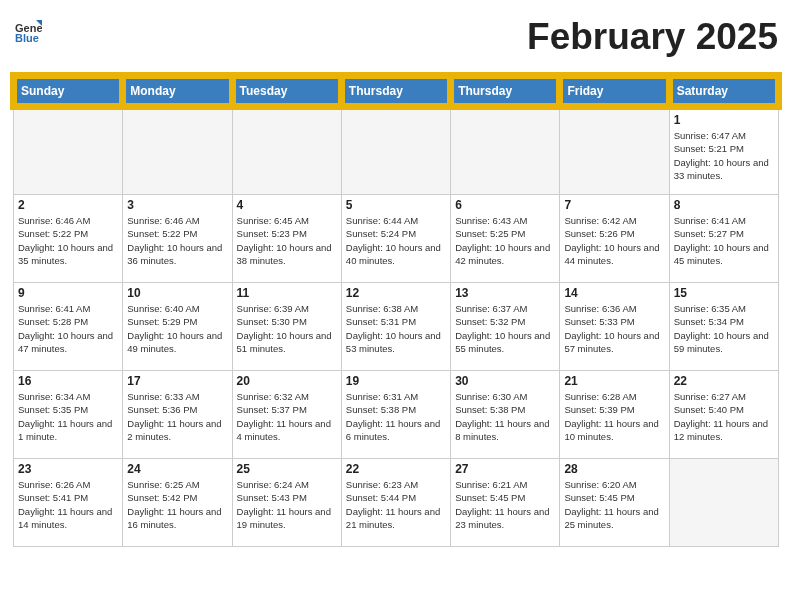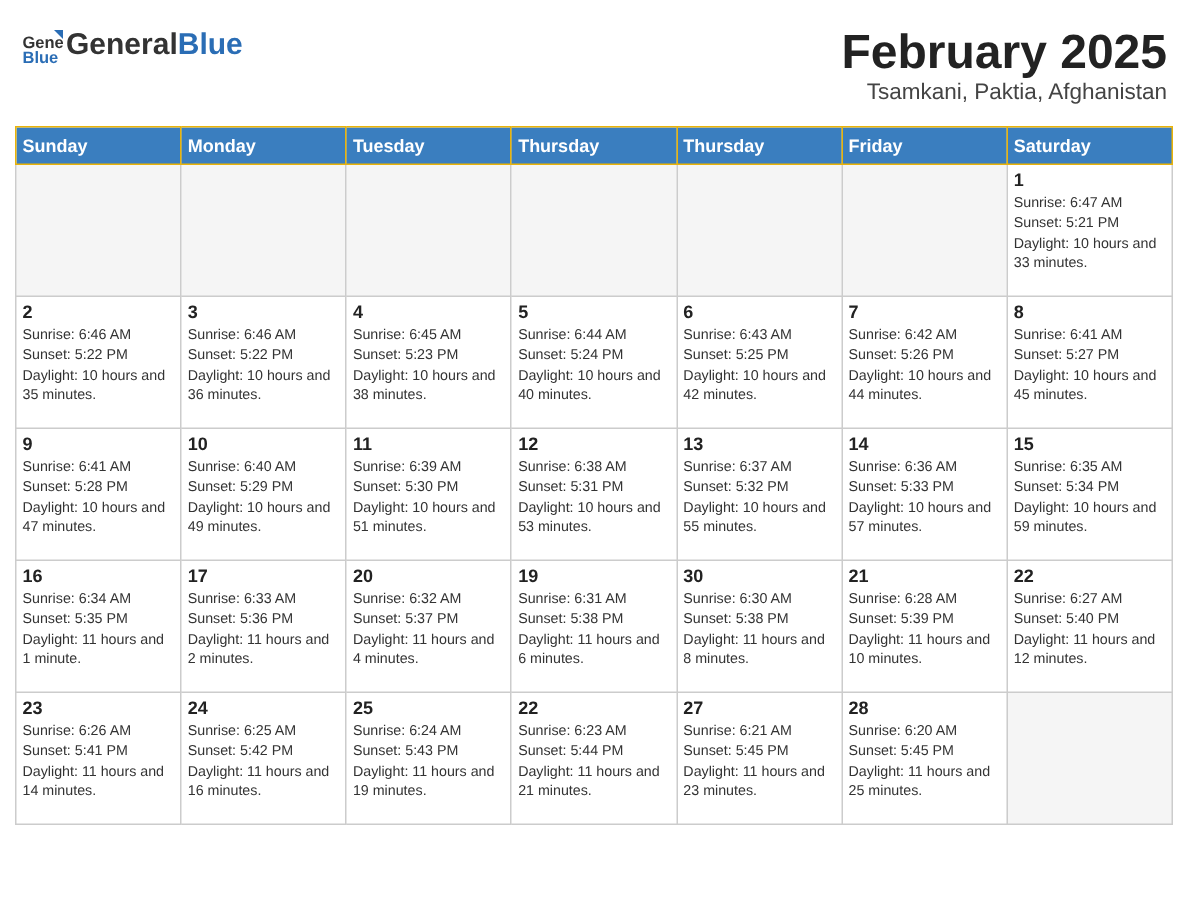--- a/index.html
+++ b/index.html
@@ -31,41 +31,41 @@
     }
     .logo-icon {
       width: 28px;
       height: 28px;
       margin-right: 2px;
     }
     .title-block {
       text-align: right;
     }
     .month-year {
-      font-size: 32px;
+      font-size: 37px;
       font-weight: bold;
       color: #222;
     }
     .location {
       font-size: 15px;
       color: #444;
     }
     table {
       width: 100%;
       border-collapse: collapse;
       table-layout: fixed;
     }
     th {
       background-color: #3a7ebf;
       color: #fff;
       font-size: 12px;
       font-weight: bold;
       padding: 5px 4px;
       text-align: left;
-      border: 1px solid #eab308;
+      border: 7px solid #eab308;
     }
     td {
       vertical-align: top;
       border: 1px solid #ccc;
       padding: 3px 4px;
       height: 88px;
       background: #fff;
       font-size: 10px;
       color: #333;
     }
@@ -89,27 +89,23 @@
 <body>
 
 <div class="header">
   <div class="logo">
     <svg class="logo-icon" viewBox="0 0 28 28">
       <rect x="0" y="0" width="28" height="28" fill="white"></rect>
       <text x="1" y="16" font-size="11" font-weight="bold" fill="#333" font-family="Arial">General</text>
       <text x="1" y="26" font-size="11" font-weight="bold" fill="#2a6db5" font-family="Arial">Blue</text>
       <polygon points="22,4 28,4 28,10" fill="#2a6db5"></polygon>
     </svg>
-    <div>
-      <span class="logo-general">General</span><span class="logo-blue">Blue</span>
-    </div>
   </div>
   <div class="title-block">
     <div class="month-year">February 2025</div>
-    <div class="location">Tsamkani, Paktia, Afghanistan</div>
   </div>
 </div>
 
 <table>
   <thead>
     <tr>
     <th>Sunday</th>
         <th>Monday</th>
         <th>Tuesday</th>
         <th>Thursday</th>

